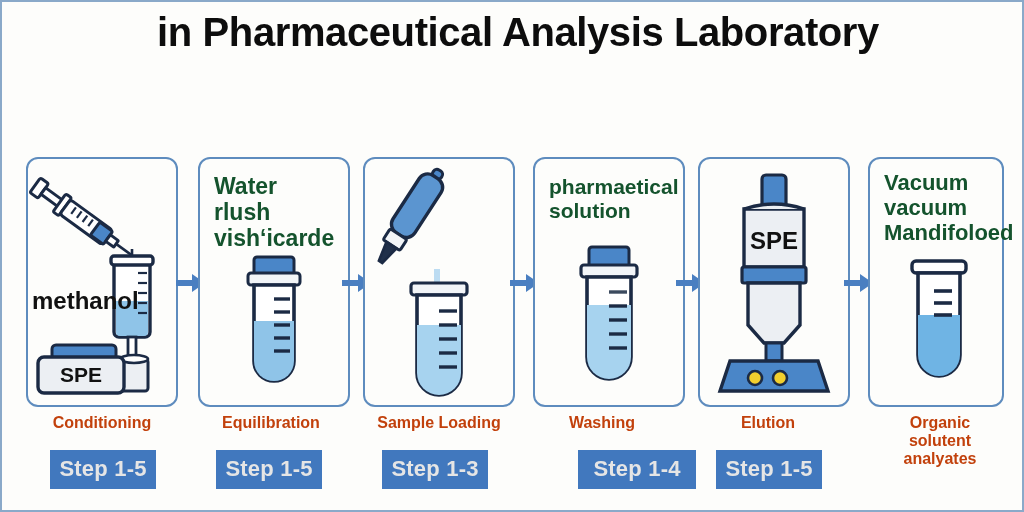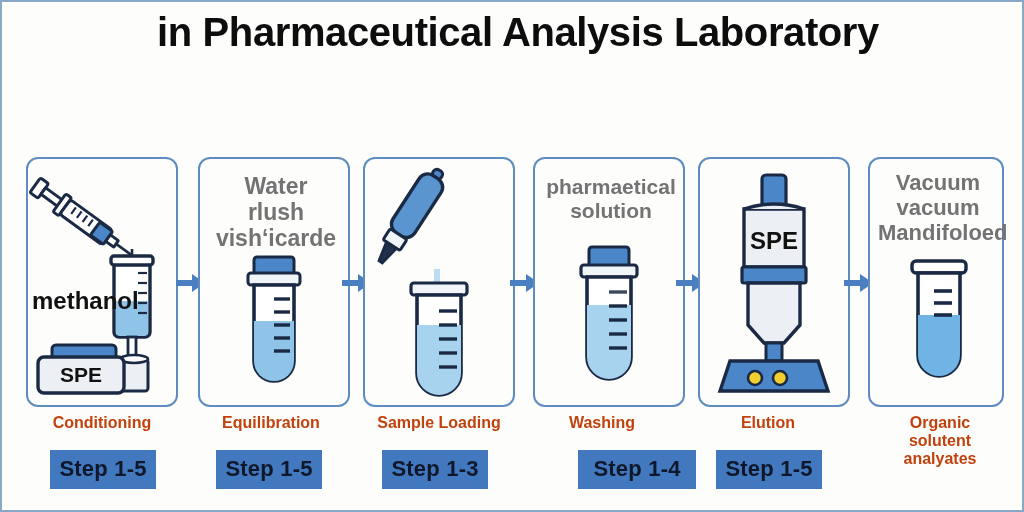--- a/index.html
+++ b/index.html
@@ -52,45 +52,45 @@
   }
   .arrow svg{display:block;}
   .a1{left:174px;}
   .a2{left:340px;}
   .a3{left:508px;}
   .a4{left:674px;}
   .a5{left:842px;}
 
   
   .cap{
-    position:absolute;left:8px;right:4px;
-    text-align:center;
+    position:absolute;left:14px;right:4px;
+    text-align:left;
     font-weight:bold;
-    color:#737373;
+    color:#14532d;
     line-height:1.13;
     font-family:"Liberation Sans", sans-serif;
   }
   .cap-p2{top:14px;font-size:23px;}
   .cap-p4{top:16px;font-size:21px;}
   .cap-p6{top:12px;font-size:22px;}
 
   
   .label{
     position:absolute;
     text-align:center;
     font-weight:bold;
     font-size:16px;
     color:#c2410c;
     line-height:1.14;
     font-family:"Liberation Sans", sans-serif;
   }
   .badge{
     position:absolute;
     background:#4178be;
-    color:#0f172a;
+    color:#e5e5e5;
     font-weight:bold;
     font-size:22px;
     text-align:center;
     padding:6px 0 7px 0;
     letter-spacing:0.2px;
     font-family:"Liberation Sans", sans-serif;
   }
 
   .lb1{left:10px;top:412px;width:180px;}
   .lb2{left:178px;top:412px;width:182px;}

